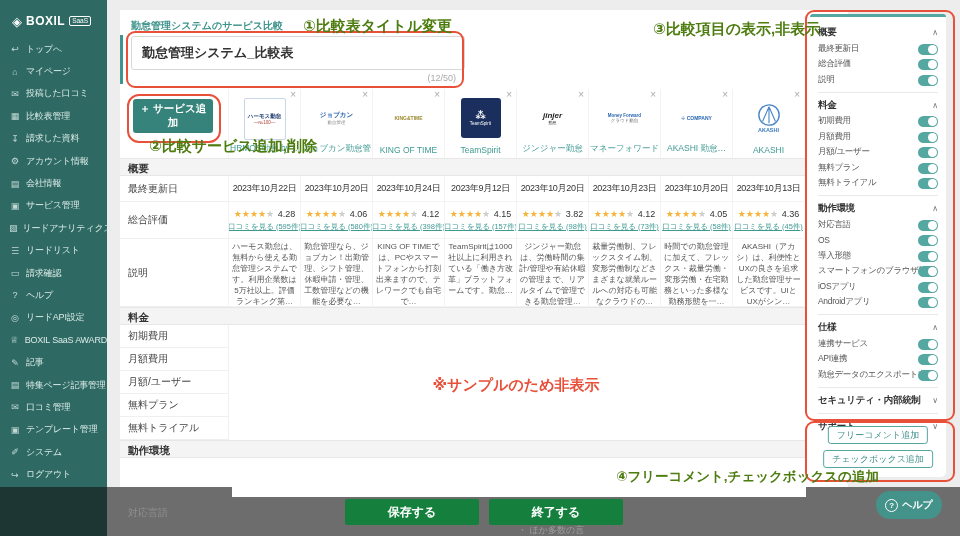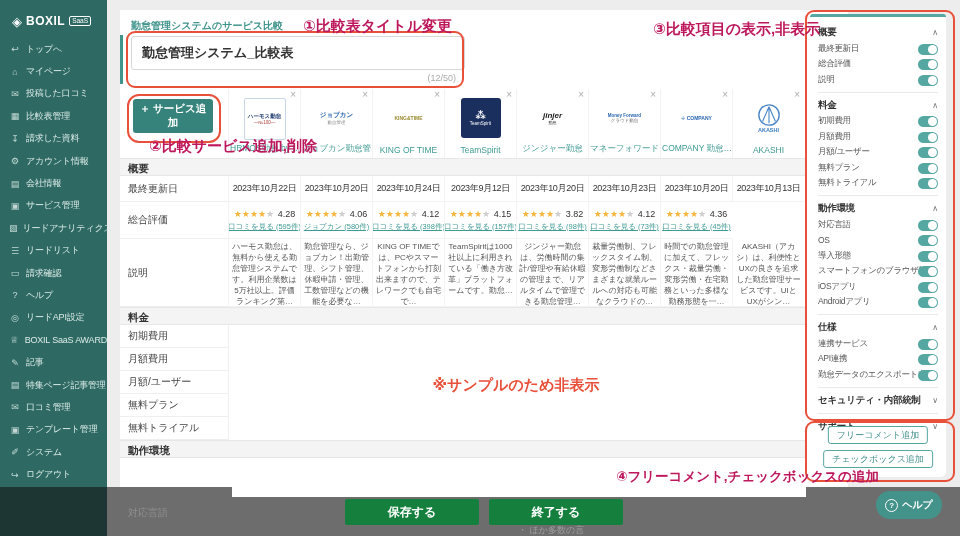--- a/index.html
+++ b/index.html
@@ -87,21 +87,21 @@
   .toggle{position:absolute;right:0;top:2.5px;width:20px;height:11px;border-radius:6px;background:#55a7a2;}
   .toggle::after{content:"";position:absolute;right:1px;top:1px;width:9px;height:9px;border-radius:50%;background:#fff;}
   .pdiv{border-top:1px solid #e9e9e9;margin:4px 0;}
   .pbtn{position:absolute;left:50%;transform:translateX(-50%);height:18px;line-height:16px;background:#fff;
     border:1px solid #55a7a2;border-radius:3px;color:#3f8f8a;font-size:9px;font-family:inherit;
     white-space:nowrap;padding:0 8px;cursor:pointer;}
   .pbtn.b1{top:412px;}
   .pbtn.b2{top:436px;}
 
   
-  .ann{position:absolute;color:#be185d;font-weight:bold;z-index:30;white-space:nowrap;}
+  .ann{position:absolute;color:#4d7c0f;font-weight:bold;z-index:30;white-space:nowrap;}
   .redbox{position:absolute;border:2px solid #e8503a;border-radius:9px;z-index:30;pointer-events:none;}
   #box-title{left:126px;top:31px;width:334px;height:53px;}
   #box-add{left:127px;top:94px;width:90px;height:45px;border-radius:12px;}
   #box-panel{left:805px;top:10px;width:146px;height:407px;}
   #box-free{left:805px;top:421px;width:146px;height:57px;}
   #ann1{left:303px;top:17px;font-size:15px;}
   #ann2{left:149px;top:137px;font-size:15px;}
   #ann3{left:653px;top:20px;font-size:15px;}
   #ann4{left:616px;top:468px;font-size:13.5px;text-align:right;}
 
@@ -269,21 +269,21 @@
           <div class="l1">Money Forward</div>
           <div class="l2">クラウド勤怠</div>
         </div>
         <div class="svc-name">マネーフォワード…</div>
       </div>
       <div class="col">
         <span class="x">×</span>
         <div class="logo company">
           <div class="l1">✢ COMPANY</div>
         </div>
-        <div class="svc-name">COMPANY 勤怠…</div>
+        <div class="svc-name">AKASHI 勤怠…</div>
       </div>
       <div class="col">
         <span class="x">×</span>
         <div class="logo akashi">
           <svg width="24" height="24" viewBox="0 0 26 26">
             <circle cx="13" cy="13" r="11" stroke="#4a86c8" stroke-width="1.5" fill="none"></circle>
             <path d="M13 4 L6 20 M13 4 L20 20 M13 4 L13 22" stroke="#4a86c8" stroke-width="1.2" fill="none"></path>
           </svg>
           <div class="l2">AKASHI</div>
         </div>
@@ -318,21 +318,21 @@
               <span class="on">★★★★</span><span class="off">★</span>
               <span class="num">4.28</span>
             </div>
             <div class="rev-link">口コミを見る (595件)</div>
           </div>
             <div class="tcell">
             <div class="stars">
               <span class="on">★★★★</span><span class="off">★</span>
               <span class="num">4.06</span>
             </div>
-            <div class="rev-link">ジョブカン (580件)</div>
+            <div class="rev-link">口コミを見る (580件)</div>
           </div>
             <div class="tcell">
             <div class="stars">
               <span class="on">★★★★</span><span class="off">★</span>
               <span class="num">4.12</span>
             </div>
             <div class="rev-link">口コミを見る (398件)</div>
           </div>
             <div class="tcell">
             <div class="stars">
@@ -347,20 +347,27 @@
               <span class="num">3.82</span>
             </div>
             <div class="rev-link">口コミを見る (98件)</div>
           </div>
             <div class="tcell">
             <div class="stars">
               <span class="on">★★★★</span><span class="off">★</span>
               <span class="num">4.12</span>
             </div>
             <div class="rev-link">口コミを見る (73件)</div>
+          </div>
+            <div class="tcell">
+            <div class="stars">
+              <span class="on">★★★★</span><span class="off">★</span>
+              <span class="num">4.05</span>
+            </div>
+            <div class="rev-link">口コミを見る (58件)</div>
           </div>
             <div class="tcell">
             <div class="stars">
               <span class="on">★★★★</span><span class="off">★</span>
               <span class="num">4.36</span>
             </div>
             <div class="rev-link">口コミを見る (45件)</div>
           </div>
           </div>
       </div>

